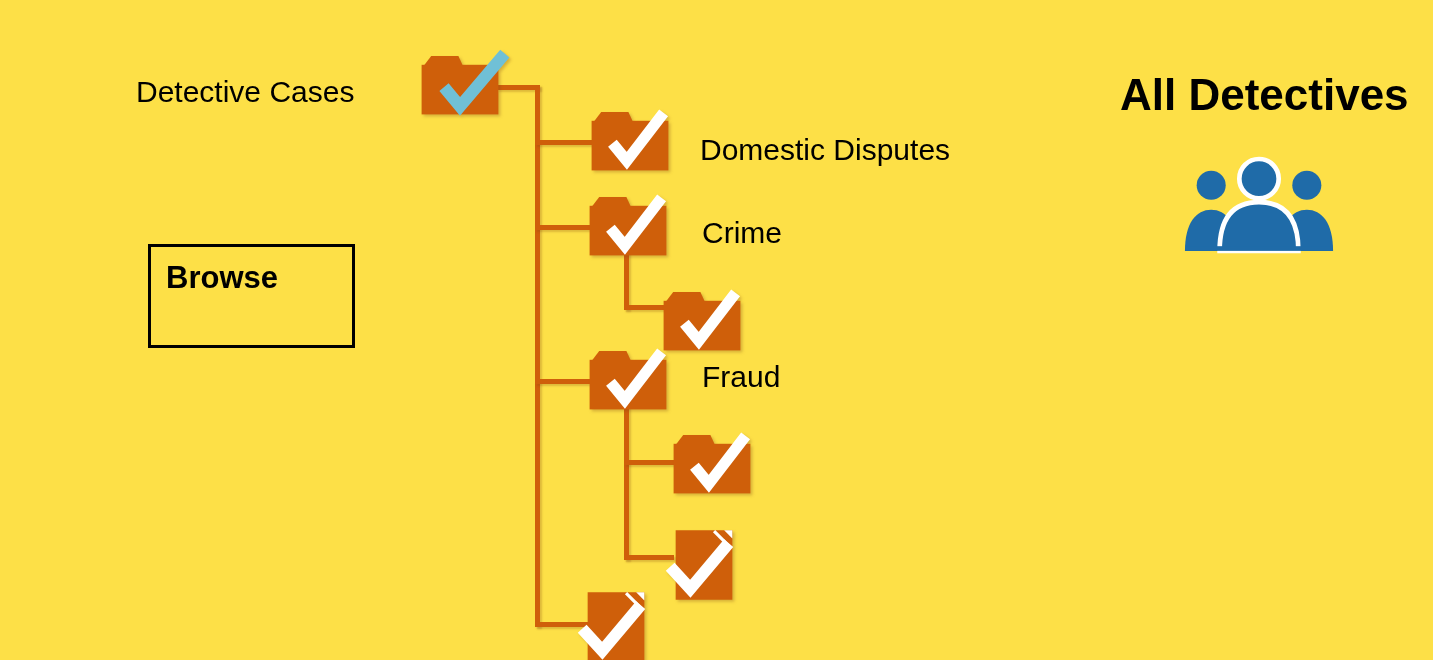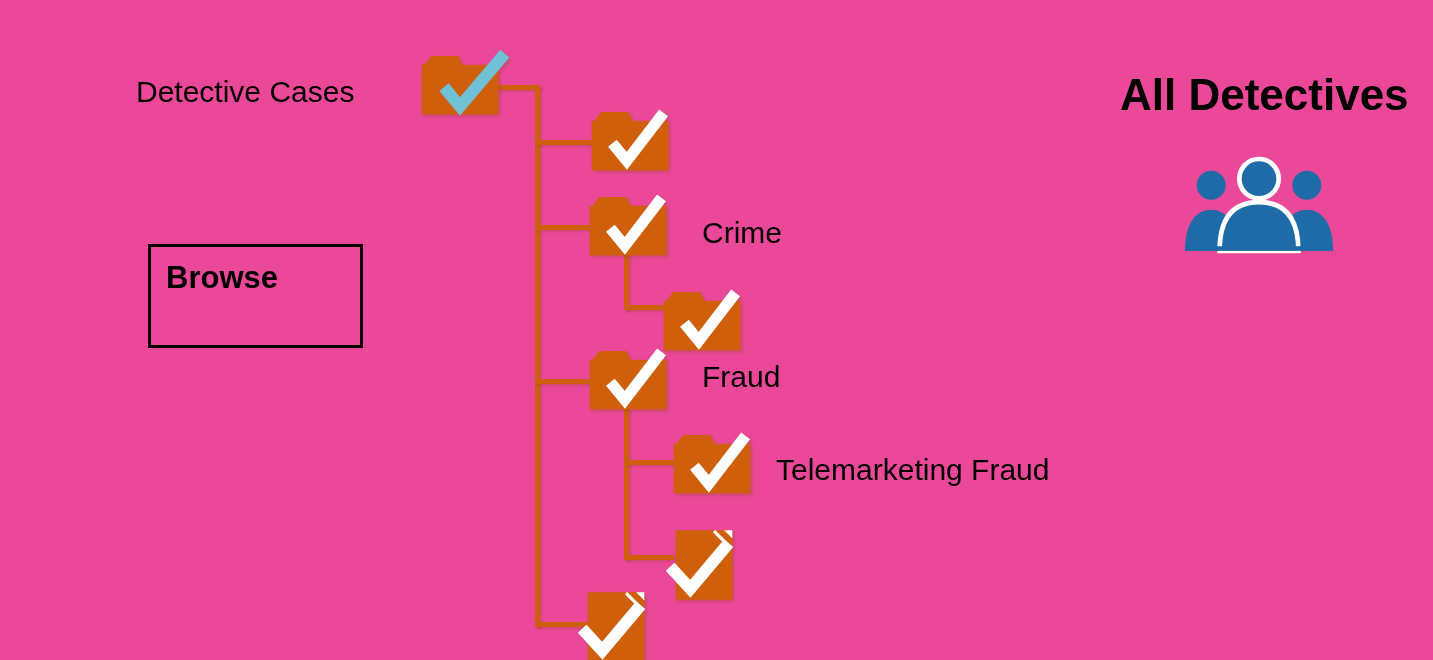--- a/index.html
+++ b/index.html
@@ -1,34 +1,34 @@
 <!DOCTYPE html>
 <html style="--folder-orange: #CF5F0A; --root-check-blue: #70C0D6; --check-white: #FFFFFF; --people-blue: #1F6BA8; --text-black: #000000;"><head>
 <meta charset="utf-8">
 <style>
   html,body{margin:0;padding:0;background:#fff;}
   #stage{
-    position:relative;width:1433px;height:660px;overflow:hidden;background:#ec4899;
+    position:relative;width:1433px;height:660px;overflow:hidden;background:#fde047;
     font-family:"Liberation Sans", sans-serif;color:var(--text-black,#000);
   }
   svg{overflow:visible;display:block;}
   .icon{position:absolute;filter:drop-shadow(2px 2.5px 1.5px rgba(130,70,20,.30));}
   .line{position:absolute;background:var(--folder-orange,#CF5F0A);
         box-shadow:2px 2px 2px rgba(130,70,20,.25);}
   .fo{fill:var(--folder-orange,#CF5F0A);}
   .chk{fill:none;stroke:var(--check-white,#fff);stroke-width:14;stroke-linecap:butt;stroke-miterlimit:10;}
   .chkblue{fill:none;stroke:var(--root-check-blue,#70C0D6);stroke-width:15;stroke-linecap:butt;}
   .chkdoc{fill:none;stroke:var(--check-white,#fff);stroke-width:13;stroke-linecap:butt;}
   .fold{fill:none;stroke:#fff;stroke-width:3.5;}
   .pe{fill:var(--people-blue,#1F6BA8);}
   .pe-front{fill:var(--people-blue,#1F6BA8);stroke:#fff;stroke-width:5;}
   .node-label{position:absolute;font-size:30px;line-height:36px;white-space:nowrap;}
   .permission-box{
     position:absolute;left:148px;top:244px;width:178px;height:90px;
-    border:3px solid #000;padding:8px 16px 0 15px;
+    border:3px solid #000;padding:8px 8px 0 15px;
     font-size:31px;font-weight:bold;line-height:45px;
   }
   .audience-title{
     position:absolute;left:1120px;top:70px;width:266px;text-align:center;
     font-size:44px;font-weight:bold;white-space:nowrap;
   }
 </style>
 </head>
 <body>
 
@@ -55,20 +55,21 @@
     </svg>
   </div>
 
   <div class="icon" style="left:590px;top:108px;">
     <svg width="80" height="64" viewBox="0 0 100 80">
       <polygon class="fo" points="4,18 14,5 48,5 54,18"></polygon>
       <rect class="fo" x="2" y="16" width="96" height="62"></rect>
       <polyline class="chk" points="28,44 46,66 92,6"></polyline>
     </svg>
   </div>
+  <div class="node-label" style="left:700px;top:132px;">Domestic Disputes</div>
 
   <div class="icon" style="left:588px;top:193px;">
     <svg width="80" height="64" viewBox="0 0 100 80">
       <polygon class="fo" points="4,18 14,5 48,5 54,18"></polygon>
       <rect class="fo" x="2" y="16" width="96" height="62"></rect>
       <polyline class="chk" points="28,44 46,66 92,6"></polyline>
     </svg>
   </div>
   <div class="node-label" style="left:702px;top:215px;">Crime</div>
 
@@ -89,21 +90,20 @@
   </div>
   <div class="node-label" style="left:702px;top:359px;">Fraud</div>
 
   <div class="icon" style="left:672px;top:431px;">
     <svg width="80" height="64" viewBox="0 0 100 80">
       <polygon class="fo" points="4,18 14,5 48,5 54,18"></polygon>
       <rect class="fo" x="2" y="16" width="96" height="62"></rect>
       <polyline class="chk" points="28,44 46,66 92,6"></polyline>
     </svg>
   </div>
-  <div class="node-label" style="left:776px;top:452px;">Telemarketing Fraud</div>
 
   <div class="icon" style="left:672px;top:528px;">
     <svg width="64" height="74" viewBox="0 0 70 80">
       <path class="fo" d="M4,2 H66 V78 H4 Z"></path>
       <polygon points="57,2 66,2 66,11" fill="#ffffff"></polygon>
       <path class="fold" d="M46,3 L64,21"></path>
       <polyline class="chkdoc" points="-2,42 20,66 62,16"></polyline>
     </svg>
   </div>
 

